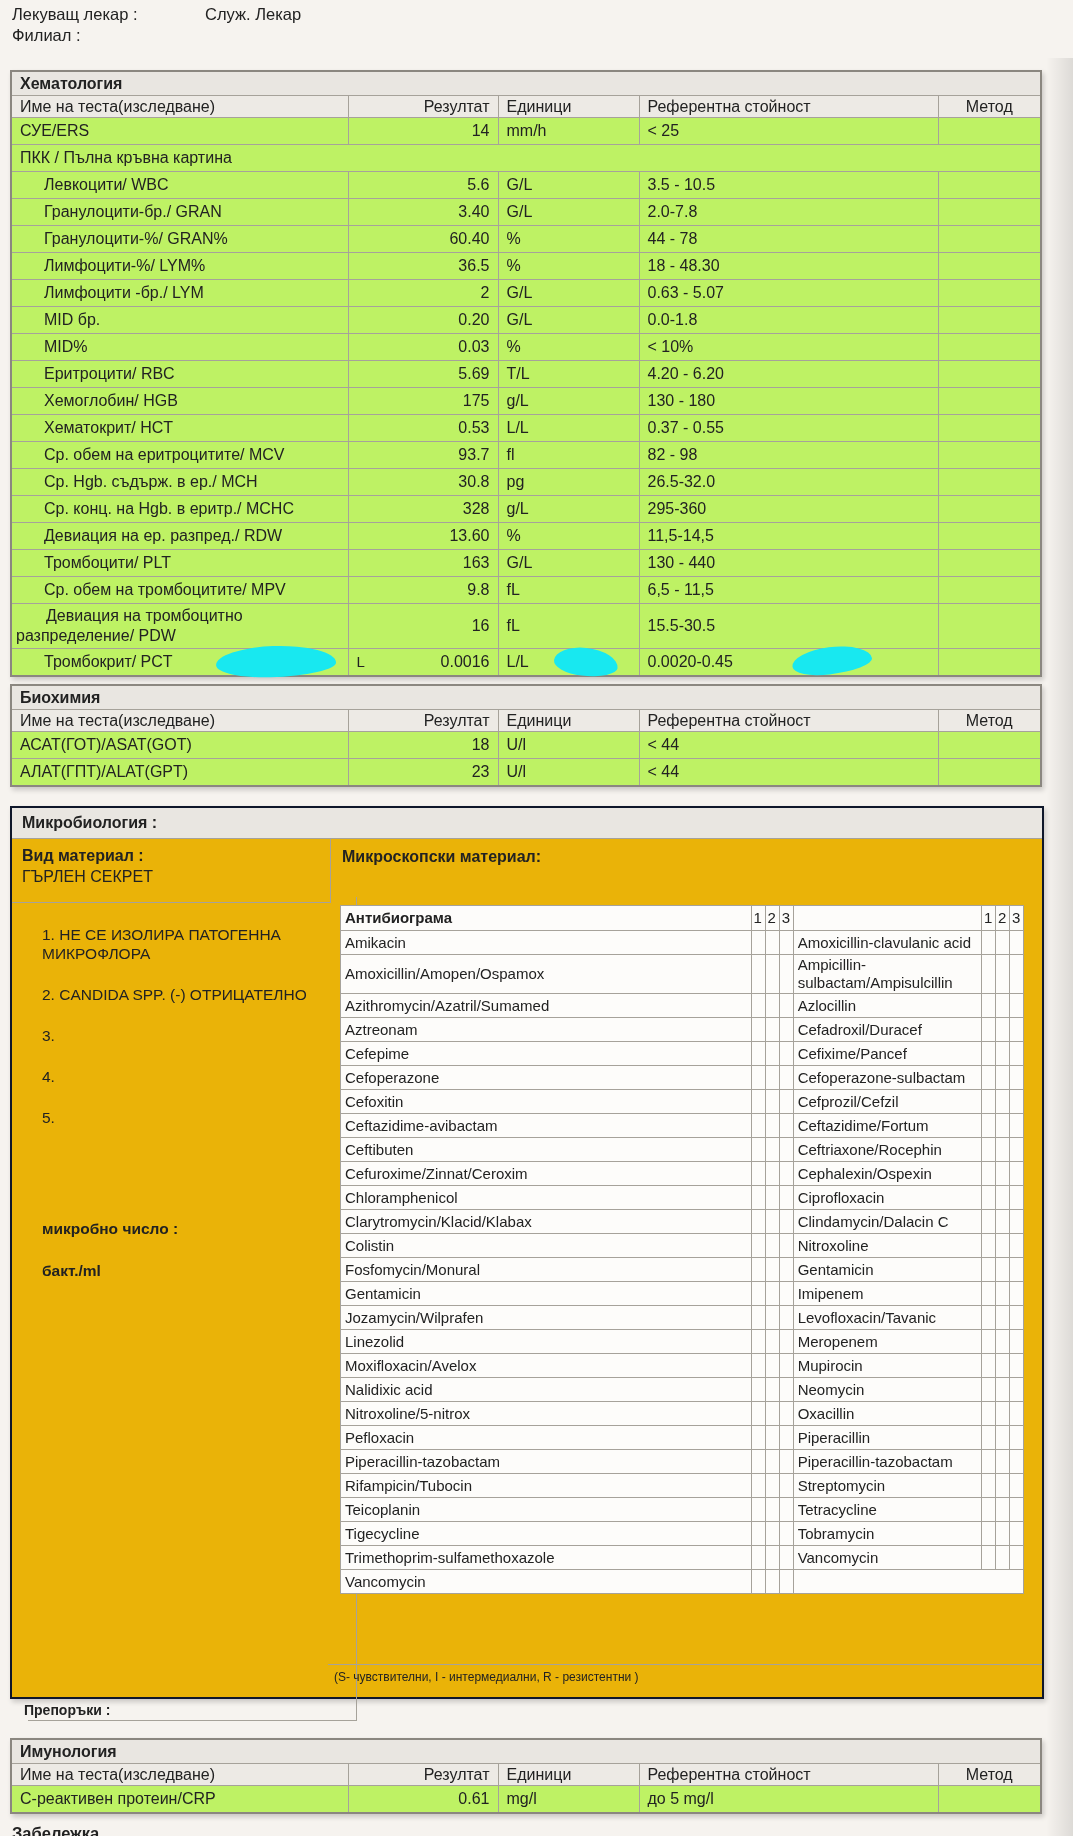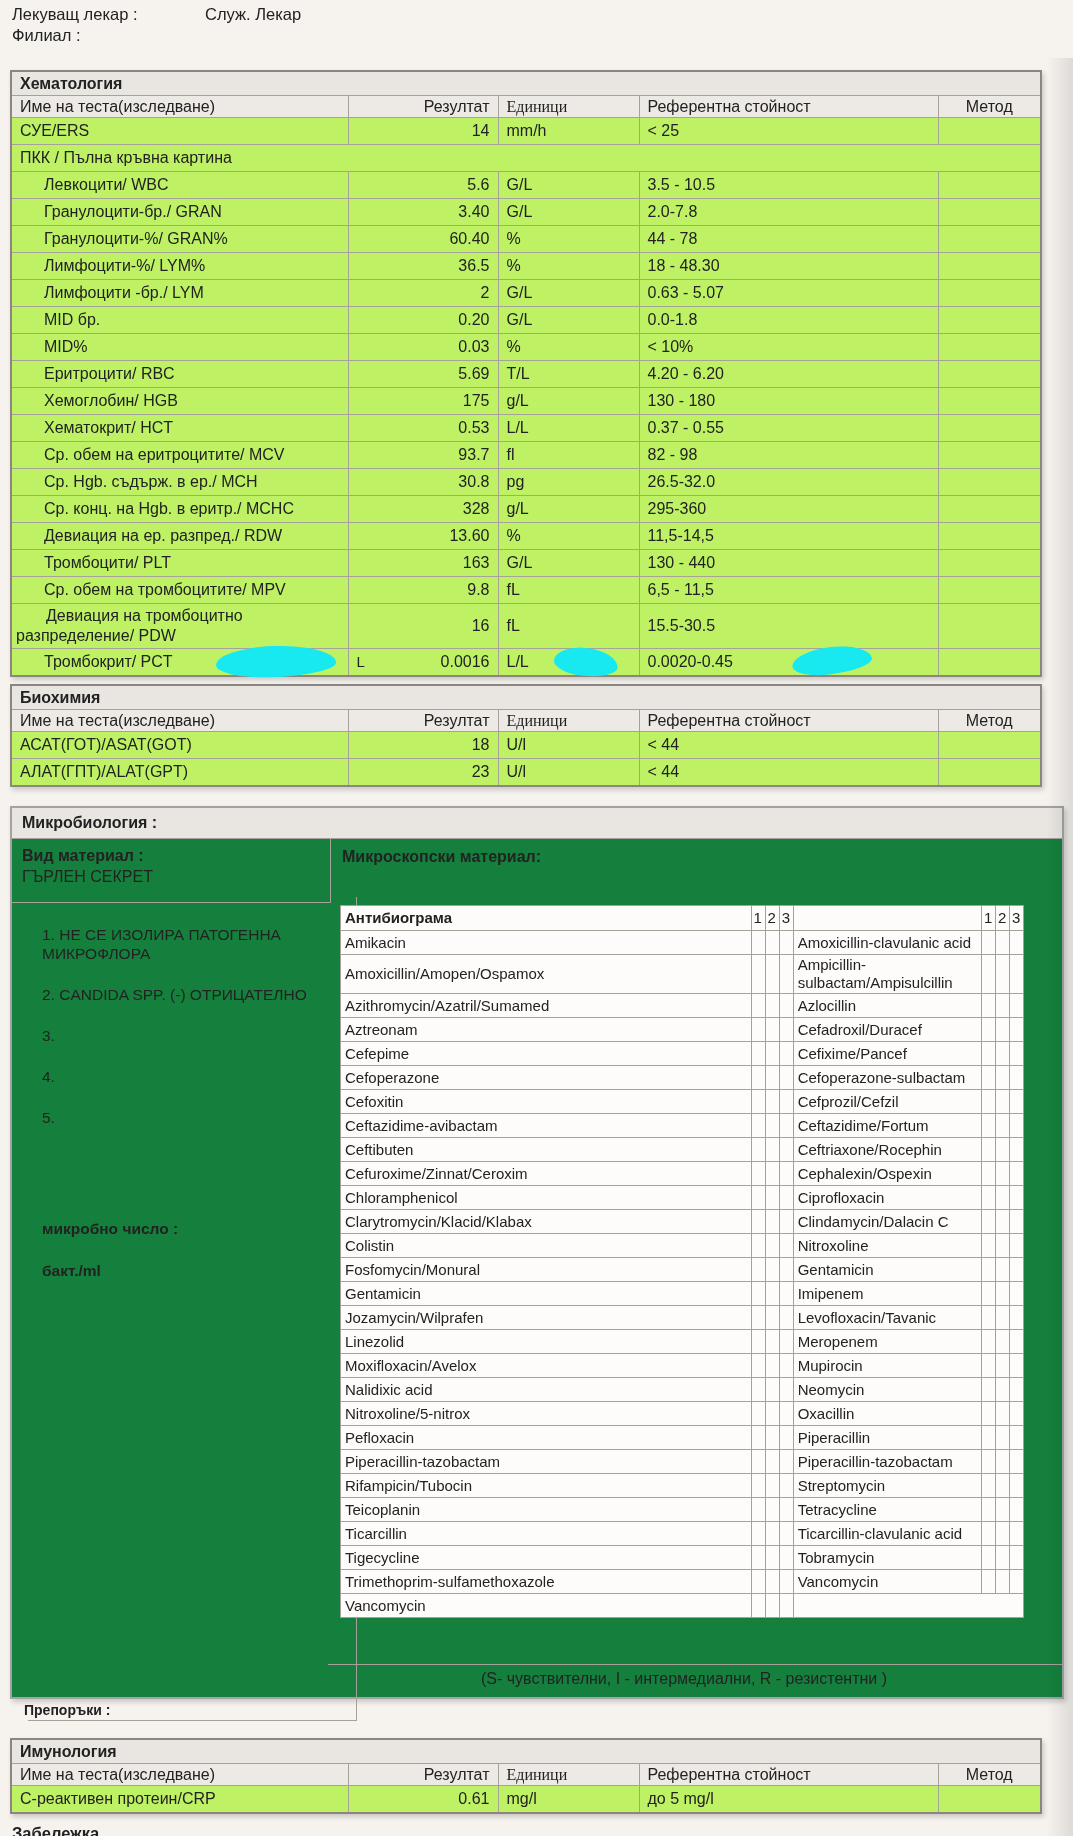--- a/index.html
+++ b/index.html
@@ -14,21 +14,21 @@
   .doc-header .lbl{width:193px;}
 
   
   table.lab{position:absolute;left:10px;width:1030px;border-collapse:collapse;table-layout:fixed;
         background:#bef264;border:2px solid #8b8780;box-shadow:2px 3px 5px rgba(0,0,0,0.18);
         font-size:16px;}
   table.lab td{border:1px solid #a6a29a;padding:0 8px;vertical-align:middle;overflow:visible;}
   table.lab tr.bar td{background:#e9e6e1;font-weight:bold;height:23px;}
   table.lab tr.cols td{background:#edeae5;height:21px;font-weight:normal;}
   .c-res{text-align:right;}
-  .c-un{text-align:left;font-family:Liberation Serif, serif;}
+  .c-un{text-align:left;}
   .c-met{text-align:center;}
   table.lab tbody td{height:26px;}
   .cell-section{padding-left:8px;}
   .cell-name{position:relative;}
   .cell-name.indent{padding-left:32px;}
   .cell-name.wrap{padding-left:4px;}
   .cell-name.wrap .nm{display:block;text-indent:30px;line-height:20px;padding:2px 0;}
   .cell-result{text-align:right;position:relative;}
   .cell-units{padding-left:12px;position:relative;}
   .cell-ref{padding-left:9px;position:relative;}
@@ -37,22 +37,22 @@
 
   
   .blob{position:absolute;background:var(--highlight,#18e8f0);z-index:3;
         border-radius:48% 52% 55% 45% / 55% 60% 40% 45%;}
   .blob1{left:204px;top:-3px;width:120px;height:31px;transform:rotate(-2deg);}
   .blob2{left:55px;top:-1px;width:64px;height:28px;transform:rotate(6deg);}
   .blob3{left:152px;top:-2px;width:80px;height:27px;transform:rotate(-7deg);}
 
   
   .micro{position:absolute;left:10px;top:806px;width:1030px;height:889px;
-        border:2px solid #a3a3a3;background:#15803d;box-shadow:2px 3px 5px rgba(0,0,0,0.18);
-        font-size:16px;padding-left:20px;}
+        border:2px solid #0f172a;background:#eab308;box-shadow:2px 3px 5px rgba(0,0,0,0.18);
+        font-size:16px;}
   .micro-bar{position:absolute;left:0;top:0;right:0;height:30px;background:#e9e6e1;
         border-bottom:1px solid #a6a29a;font-weight:bold;line-height:30px;padding-left:10px;}
   .vid-box{position:absolute;left:0;top:31px;width:308px;height:57px;
         border-right:1px solid #a6a29a;border-bottom:1px solid #a6a29a;padding:6px 0 0 10px;line-height:21px;}
   .vid-box .b{font-weight:bold;}
   .microscopy-label{position:absolute;left:330px;top:40px;font-weight:bold;}
   .findings{position:absolute;left:16px;top:89px;width:306px;height:795px;
         border-right:1px solid #a6a29a;border-bottom:1px solid #a6a29a;
         padding:28px 8px 0 14px;font-size:15.5px;line-height:19px;}
   .finding{margin-bottom:22px;}
@@ -61,21 +61,21 @@
 
   
   .abx-wrap{position:absolute;left:328px;top:97px;width:690px;}
   table.abx{border-collapse:collapse;table-layout:fixed;width:684px;background:#fdfcfa;
         border:1px solid #8b8780;font-size:15px;}
   table.abx td{border:1px solid #a6a29a;padding:1px 4px;line-height:18px;vertical-align:middle;}
   table.abx .hdr td{font-weight:bold;height:22px;}
   table.abx .hdr td.abx-g{font-weight:normal;text-align:left;padding:1px 2px;}
   .abx-name,.abx-name2{height:21px;}
   .abx-g{padding:1px 2px;}
-  .legend{position:absolute;left:322px;top:862px;width:700px;text-align:center;font-size:16px;}
+  .legend{position:absolute;left:322px;top:862px;width:700px;font-size:12px;}
   .rp-line{position:absolute;left:316px;right:0;top:856px;border-top:1px solid #a6a29a;}
 
   .recommend{position:absolute;left:24px;top:1702px;font-weight:bold;font-size:14px;}
   .note-clip{position:absolute;left:12px;top:1824px;font-weight:bold;font-size:16.5px;}
 </style>
 </head>
 <body>
 
 <div class="page">
 
@@ -911,31 +911,20 @@
     <td class="abx-g"></td>
     <td class="abx-g"></td>
     <td class="abx-g"></td>
     <td class="abx-name2">Tetracycline</td>
     <td class="abx-g"></td>
     <td class="abx-g"></td>
     <td class="abx-g"></td>
 
   </tr>
 
-  <tr>
-    <td class="abx-name">Ticarcillin</td>
-    <td class="abx-g"></td>
-    <td class="abx-g"></td>
-    <td class="abx-g"></td>
-    <td class="abx-name2">Ticarcillin-clavulanic acid</td>
-    <td class="abx-g"></td>
-    <td class="abx-g"></td>
-    <td class="abx-g"></td>
-
-  </tr>
 
   <tr>
     <td class="abx-name">Tigecycline</td>
     <td class="abx-g"></td>
     <td class="abx-g"></td>
     <td class="abx-g"></td>
     <td class="abx-name2">Tobramycin</td>
     <td class="abx-g"></td>
     <td class="abx-g"></td>
     <td class="abx-g"></td>

